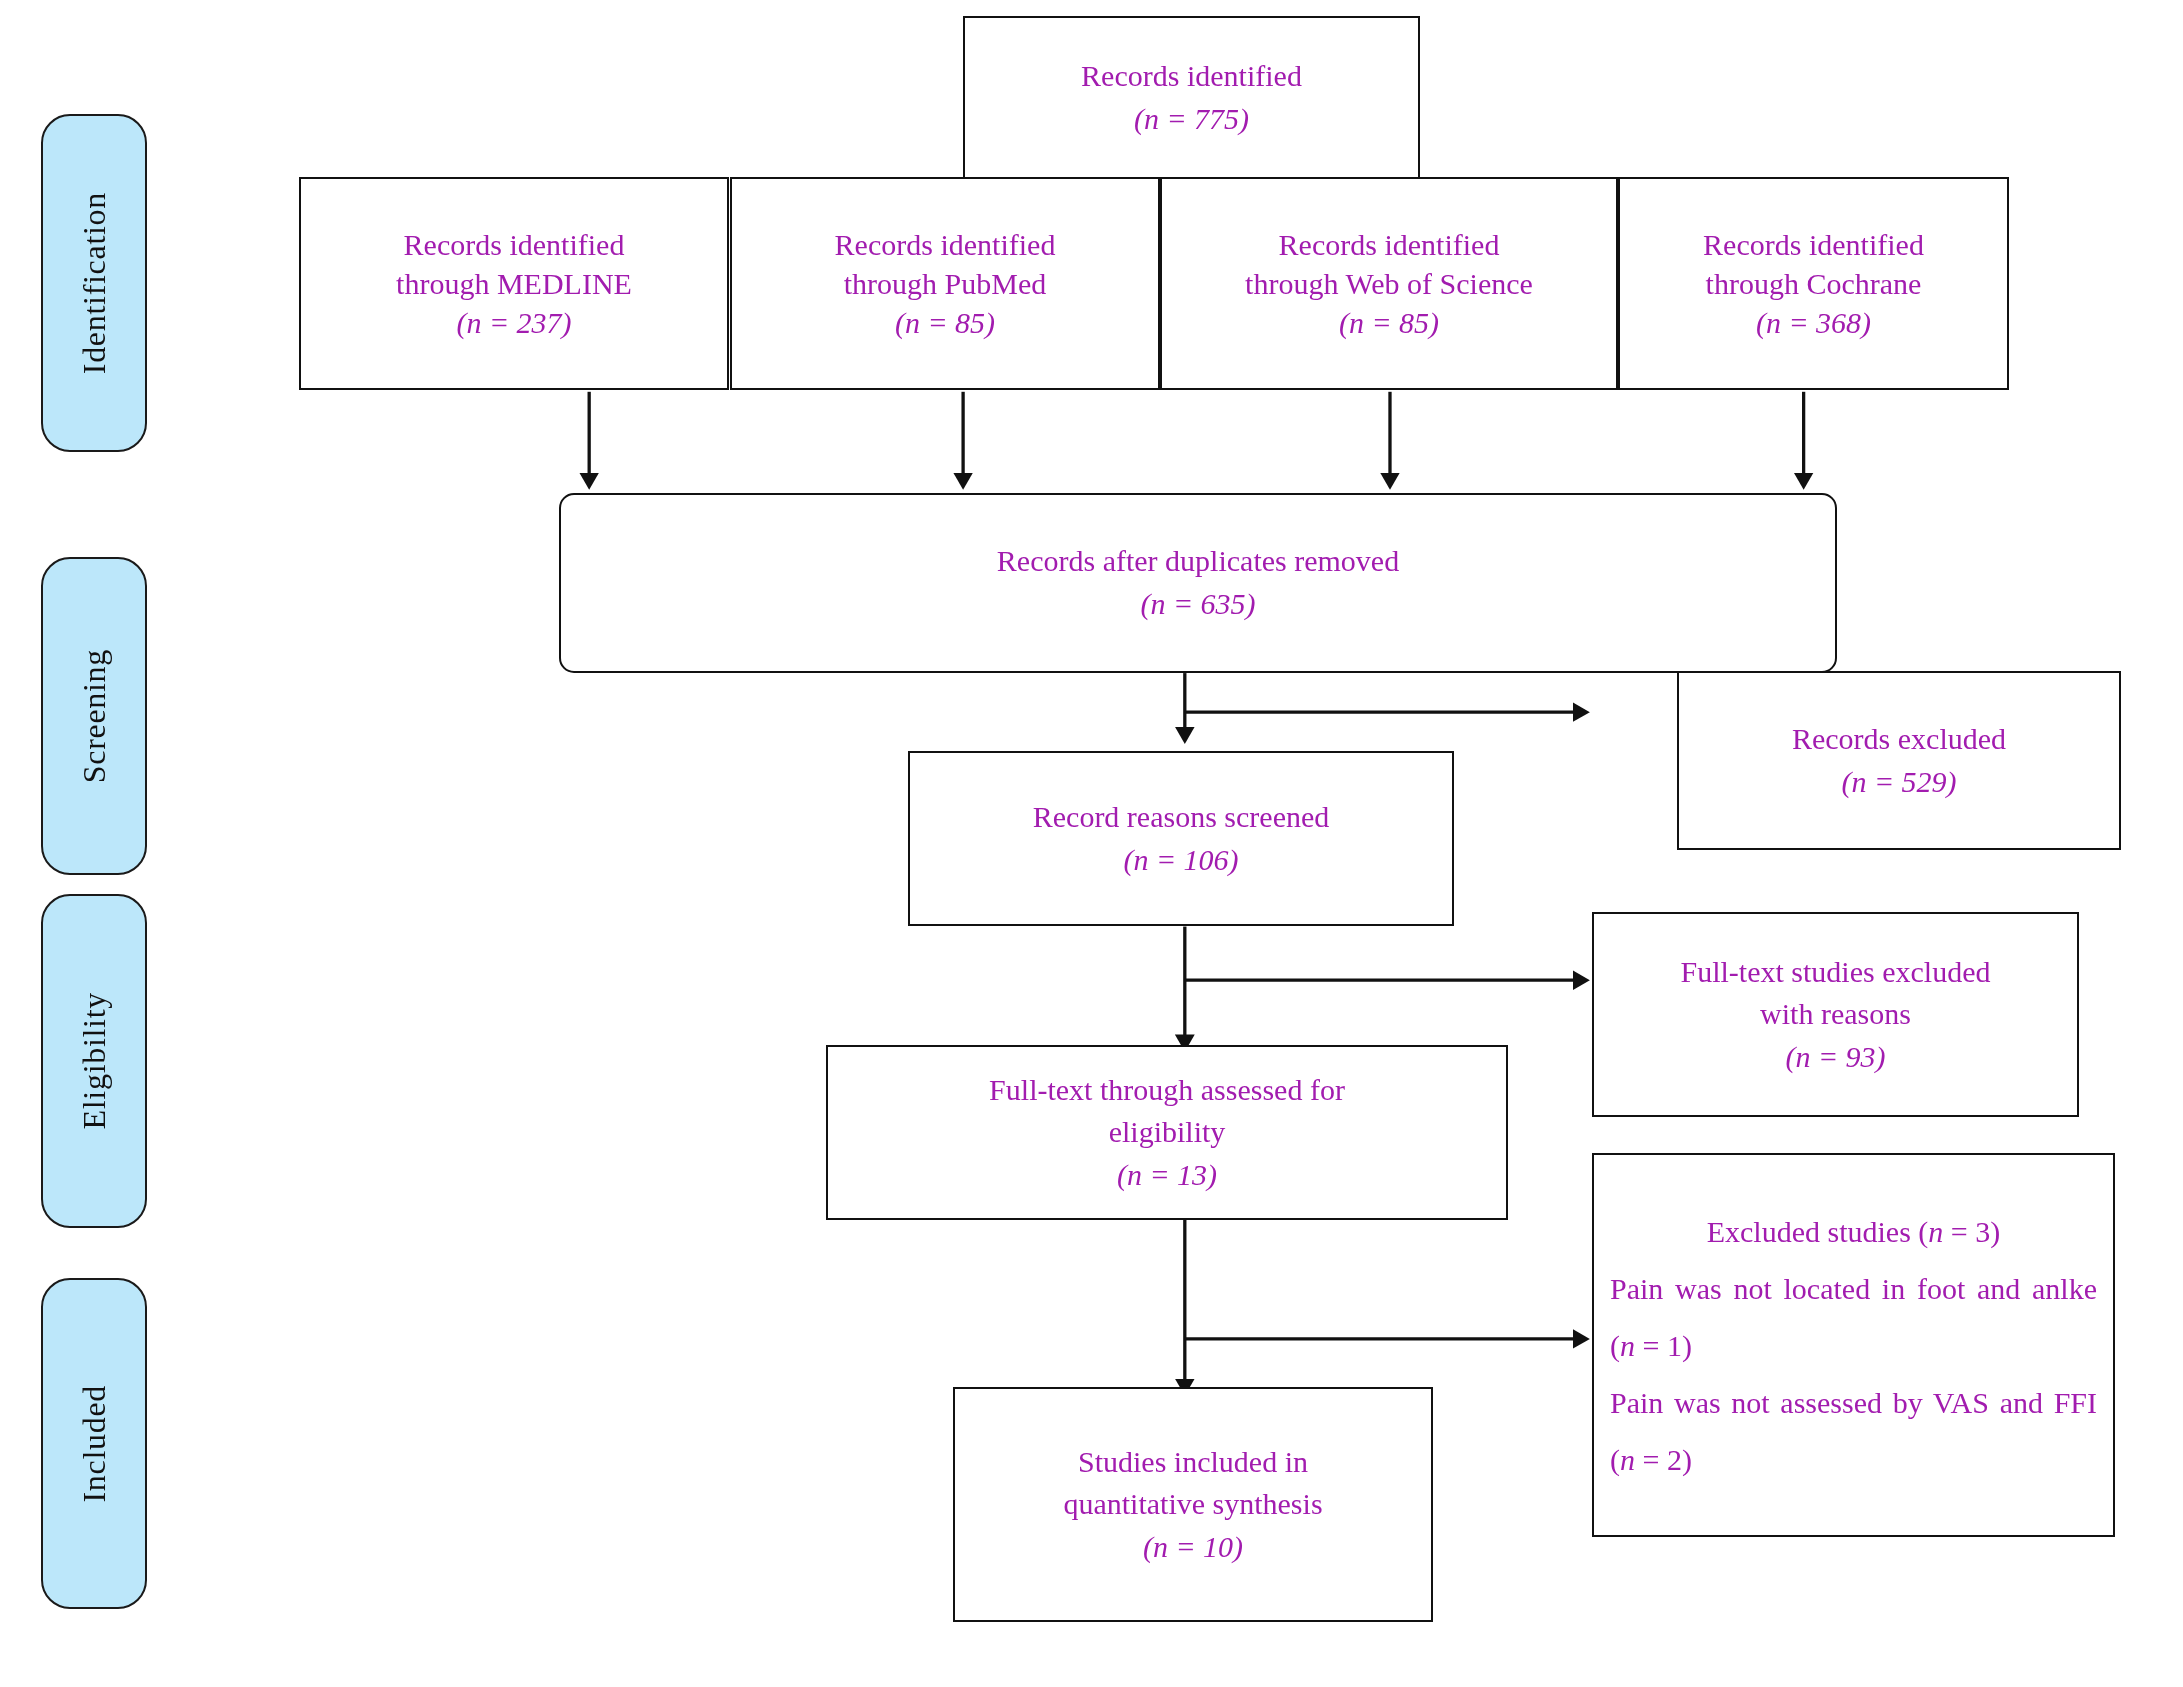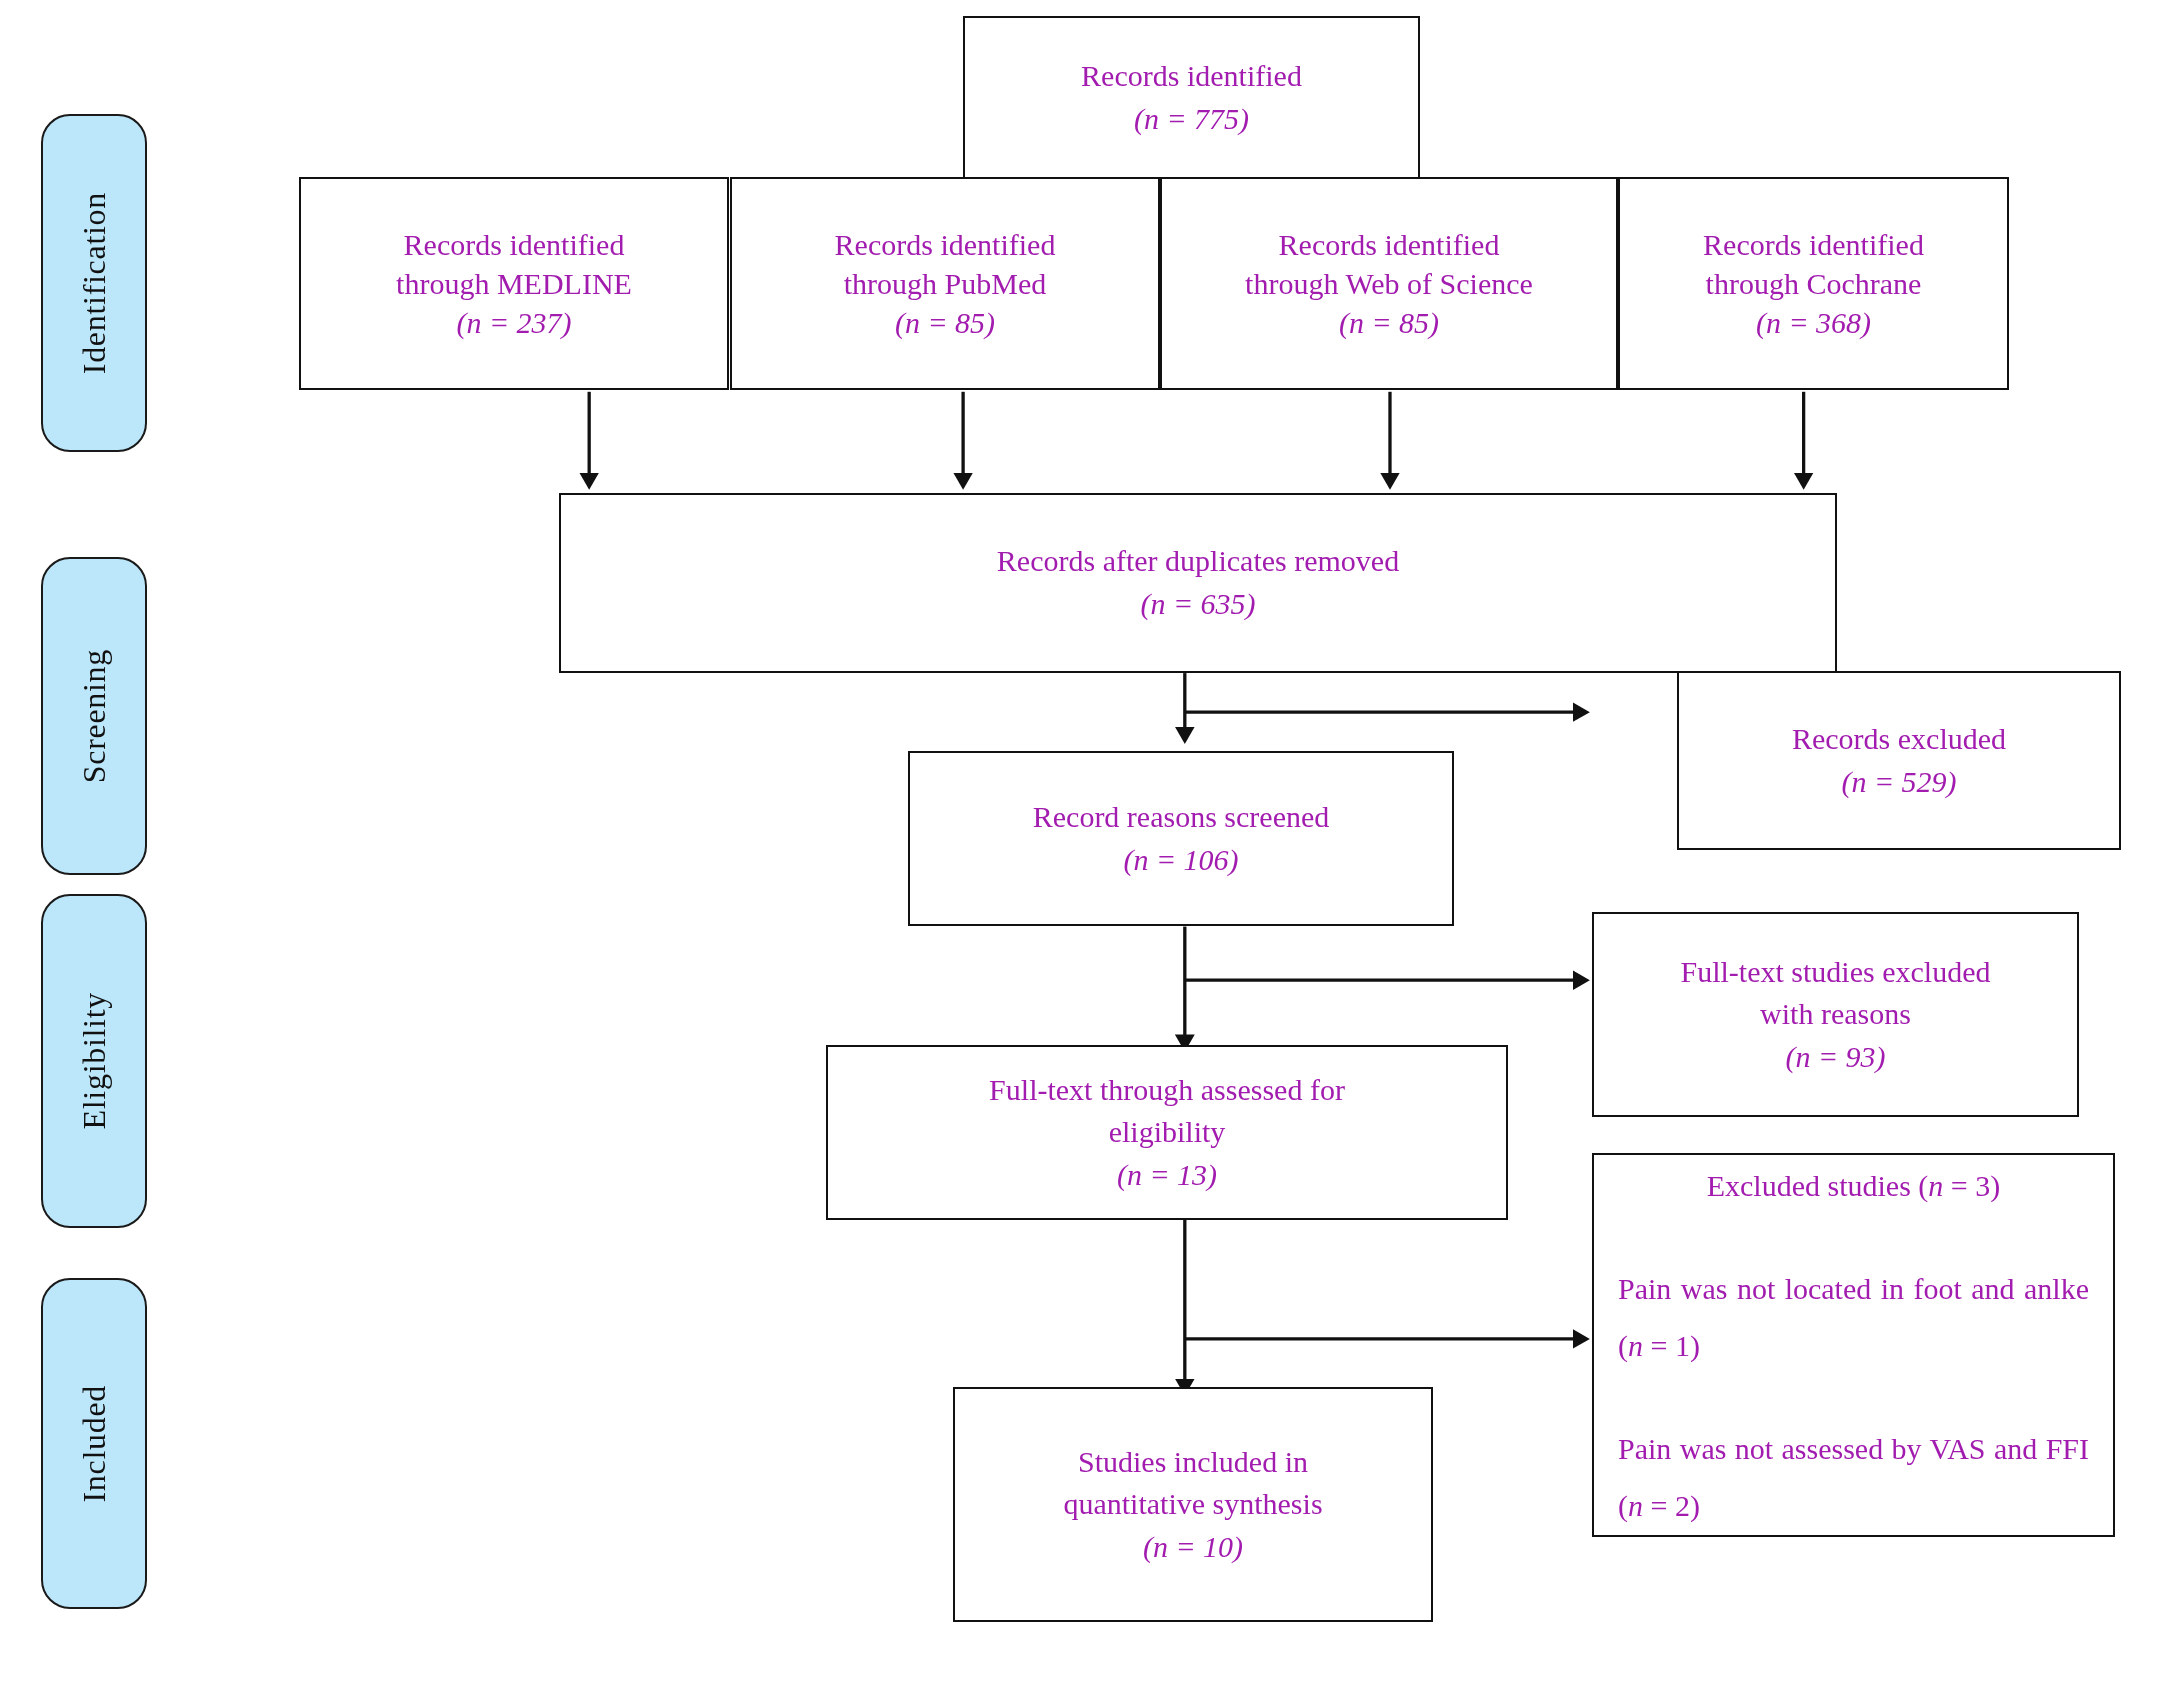--- a/index.html
+++ b/index.html
@@ -59,24 +59,23 @@
   }
   .box .ln { display: block; white-space: nowrap; }
   .box.tight { line-height: 1.30; }
   .src-box { border-width: 2px; }
   .italic-n { font-style: italic; }
   
   .box.detail {
     align-items: stretch;
     justify-content: center;
     text-align: left;
-    padding: 12px 24px;
+    padding: 12px 16px;
     line-height: 1.9;
     font-size: 30px;
-    gap: 46px;
   }
   .box.detail .ln { white-space: normal; }
   .box.detail .ctr { text-align: center; }
   .box.detail .just { text-align: justify; text-align-last: left; }
 </style>
 </head>
 <body>
 
 <div id="stage">
 
@@ -154,21 +153,21 @@
     <span class="ln">through Web of Science</span>
     <span class="ln italic-n">(<i>n</i> = 85)</span>
   </div>
 
   <div class="box src-box tight" style="left:1618px; top:177px; width:391px; height:213px;">
     <span class="ln">Records identified</span>
     <span class="ln">through Cochrane</span>
     <span class="ln italic-n">(<i>n</i> = 368)</span>
   </div>
 
-  <div class="box" style="left:559px; top:493px; width:1278px; height:180px;">
+  <div class="box" style="left:559px; top:493px; width:1278px; height:180px;border-radius:15px;">
     <span class="ln">Records after duplicates removed</span>
     <span class="ln italic-n">(<i>n</i> = 635)</span>
   </div>
 
   <div class="box" style="left:908px; top:751px; width:546px; height:175px;">
     <span class="ln">Record reasons screened</span>
     <span class="ln italic-n">(<i>n</i> = 106)</span>
   </div>
 
   <div class="box" style="left:1677px; top:671px; width:444px; height:179px;">

